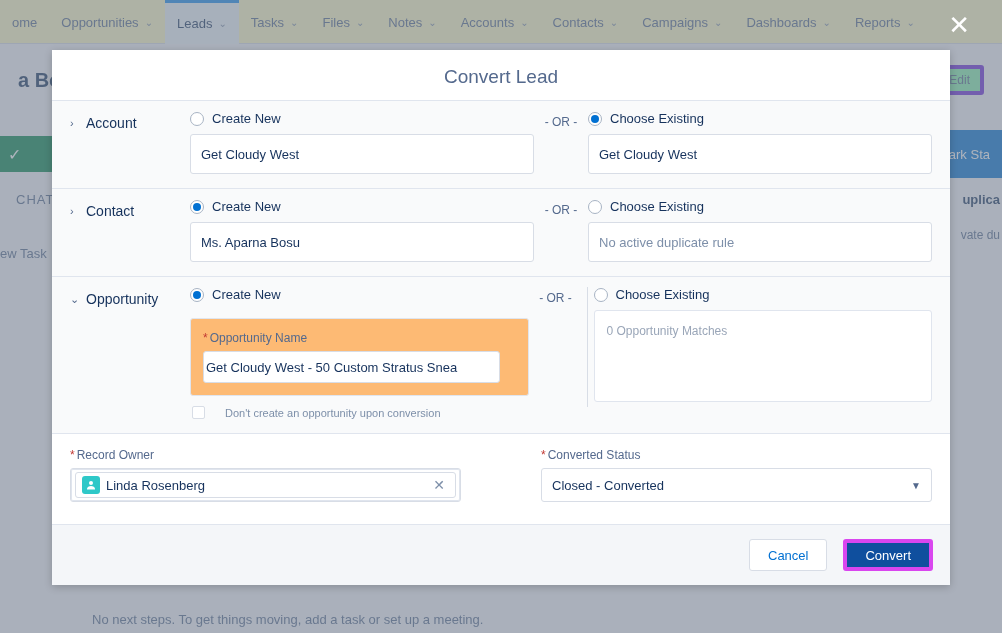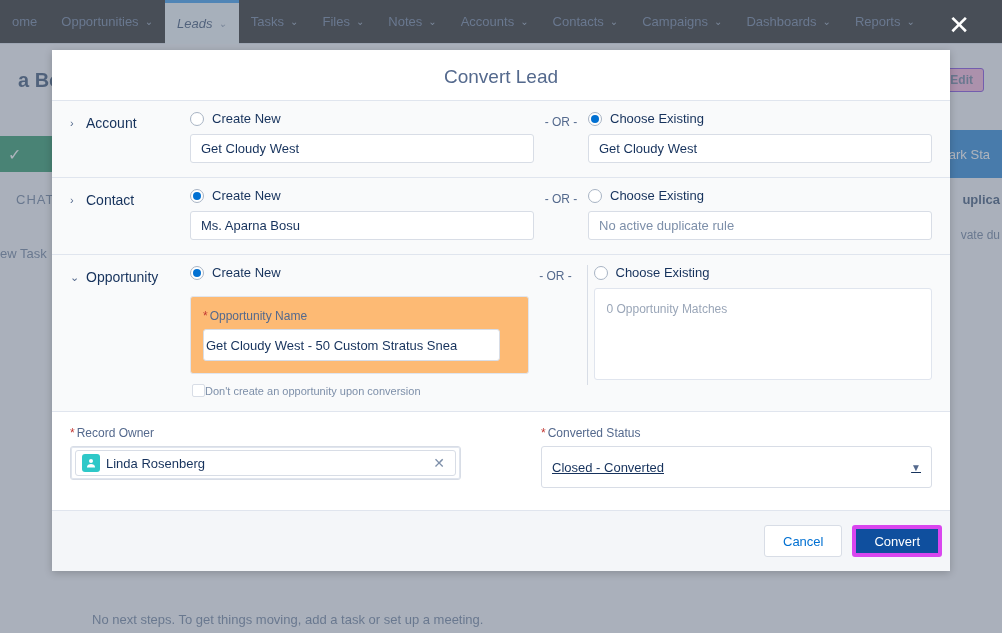--- a/index.html
+++ b/index.html
@@ -1,26 +1,26 @@
 <!DOCTYPE html>
 <html><head>
 <meta charset="utf-8">
 <style>
   * { box-sizing: border-box; margin: 0; padding: 0; }
   html, body { width: 1002px; height: 633px; overflow: hidden; font-family: Arial, Helvetica, sans-serif; }
   body { background: #f4f6f9; position: relative; }
 
   
-  .bg-nav { height: 44px; background: #000000; border-bottom: 1px solid #d8dde6; display: flex; align-items: center; font-size: 13px; color: #54698d; padding-left: 0; }
+  .bg-nav { height: 44px; background: #fef9c3; border-bottom: 1px solid #d8dde6; display: flex; font-size: 13px; color: #54698d; padding-left: 0; }
   .bg-nav .nav-item { padding: 0 12px; height: 44px; display: flex; align-items: center; gap: 6px; cursor: pointer; }
-  .bg-nav .nav-item.active { border-top: 3px solid #1589ee; background: #eef4f9; color: #16325c; font-style: italic; }
+  .bg-nav .nav-item.active { border-top: 3px solid #1589ee; background: #eef4f9; color: #16325c; }
   .bg-nav .chev { font-size: 10px; color: #7d8fa9; }
 
   .bg-header { height: 72px; padding: 12px 18px; display: flex; align-items: center; justify-content: space-between; color: #16325c; font-size: 20px; font-weight: 700; }
-  .bg-header .edit-btn { font-size: 12px; background:#f9a8d4; border:1px solid #6d28d9; border-radius:3px; padding:4px 10px; color:#54698d; font-weight:700; }
+  .bg-header .edit-btn { font-size: 12px; background:#86efac; border:4px solid #6d28d9; border-radius:3px; padding:4px 10px; color:#54698d; font-weight:400; }
   .bg-green { height: 36px; background:#04844b; margin-top:20px; display:flex; align-items:center; }
   .bg-green .check { color:#fff; margin-left:8px; }
   .bg-green .ms { margin-left:auto; background:#0070d2; color:#fff; height:48px; display:flex; align-items:center; padding:0 12px; font-size:13px; }
   .bg-nosteps { position:absolute; bottom:6px; left:92px; font-size:13px; color:#54698d; }
 
   
   .overlay { position:absolute; inset:0; background:rgba(120,130,145,0.6); display:flex; justify-content:center; align-items:flex-start; }
   .close-x { position:absolute; top:10px; right:32px; color:#fff; font-size:26px; cursor:pointer; font-weight:300; }
 
   .modal { width: 898px; background:#fff; margin-top:50px; border-radius:0; box-shadow:0 2px 8px rgba(0,0,0,0.2); overflow:hidden; font-size:13px; color:#54698d; }
@@ -31,45 +31,45 @@
   .sec-label { width:110px; padding-top:4px; display:flex; align-items:center; gap:6px; color:#16325c; font-size:14px; }
   .sec-label .caret { font-size:11px; color:#54698d; width:10px; }
   .sec-cols { flex:1; display:flex; align-items:flex-start; }
   .col { flex:1; }
   .or-sep { width:54px; text-align:center; font-size:12px; color:#54698d; padding-top:4px; }
 
   .radio-label { display:flex; align-items:center; gap:8px; font-size:13px; color:#16325c; margin-bottom:8px; }
   .radio { width:14px; height:14px; border-radius:50%; border:1px solid #a8b4c4; display:inline-flex; align-items:center; justify-content:center; background:#fff; }
   .radio.selected::after { content:""; width:8px; height:8px; border-radius:50%; background:#0070d2; }
 
-  .text-input { width:100%; height:29px; border:1px solid #d8dde6; border-radius:3px; background:#fff; padding:0 10px; font-size:13px; color:#16325c; }
+  .text-input { width:100%; height:40px; border:1px solid #d8dde6; border-radius:3px; background:#fff; padding:0 10px; font-size:13px; color:#16325c; }
   .text-input2 { width:95%; height: 32px; border:1px solid #d8dde6; border-radius:3px; background:#fff; padding:0 2px; font-size:13px; color:#16325c; }
   .text-input.muted { color:#7d8fa9; }
 
   .opp-box { border:1px solid #e0e5ee; border-radius:3px; background:#fdba74; padding:12px; margin-top:16px; }
   .opp-box-right { border:1px solid #e0e5ee; border-radius:3px; background:#fff; padding:12px; height:92px; }
   .opp-field-label { font-size:12px; color:#54698d; margin-bottom:6px; }
   .req-star { color:#c23934; margin-right:2px; }
-  .dont-create { display:flex; align-items:center; gap:0; font-size:11px; color:#7d8fa9; margin-top:10px; margin-left:2px; }
+  .dont-create { display:flex; align-items:center; gap:20px; font-size:11px; color:#7d8fa9; margin-top:10px; margin-left:2px; }
   .checkbox-sm { width:13px; height:13px; border:1px solid #d8dde6; border-radius:2px; background:#fff; }
   .vline { width:1px; background:#d8dde6; height:120px; margin:0 18px 0 4px; }
 
   .owner-row { display:flex; gap:80px; padding:14px 18px 22px; background:#fff; border-top:1px solid #e0e5ee; }
   .owner-col { flex:1; }
   .owner-label { font-size:12px; color:#54698d; margin-bottom:6px; }
 
   .pill-input { display:flex; align-items:center; height:34px; border:1px solid #d8dde6; border-radius:3px; background:#fff; padding:0 2px; box-shadow: inset 0 0 0 1px #e0e5ee; }
   .pill { display:flex; align-items:center; gap:6px; border:1px solid #d8dde6; border-radius:3px; padding:3px 6px; font-size:13px; color:#16325c; width:100%; margin:2px; justify-content:flex-start; }
   .pill .avatar-ic { width:18px; height:18px; background:#2ec8c8; border-radius:3px; display:flex; align-items:center; justify-content:center; color:#fff; font-size:11px; }
   .pill .remove { margin-left:auto; color:#7d8fa9; cursor:pointer; font-size:14px; padding:0 4px; }
 
-  .select-input { width:100%; height:42px; border:1px solid #d8dde6; border-radius:3px; background:#fff; padding:0 10px; font-size:13px; color:#16325c; display:flex; align-items:center; justify-content:space-between;text-decoration:underline; }
+  .select-input { width:100%; height:34px; border:1px solid #d8dde6; border-radius:3px; background:#fff; padding:0 10px; font-size:13px; color:#16325c; display:flex; align-items:center; justify-content:space-between; }
   .select-input .tri { color:#54698d; font-size:10px; }
 
-  .modal-footer { background:#f4f6f9; border-top:1px solid #e0e5ee; padding:14px 8px; display:flex; justify-content:flex-end; gap:10px; }
+  .modal-footer { background:#f4f6f9; border-top:1px solid #e0e5ee; padding:14px 17px; display:flex; justify-content:flex-end; gap:16px; }
   .btn { height:32px; padding:0 18px; border-radius:3px; font-size:13px; cursor:pointer; display:inline-flex; align-items:center; }
   .btn-neutral { background:#fff; border:1px solid #d8dde6; color:#0070d2; }
   .btn-brand { background:#0f4f9e; border:4px solid #d946ef; color:#fff; }
 
   .muted-sm { font-size:12px; color:#9aa6b8; }
 </style>
 </head>
 <body>
 
 <div class="bg-nav">

